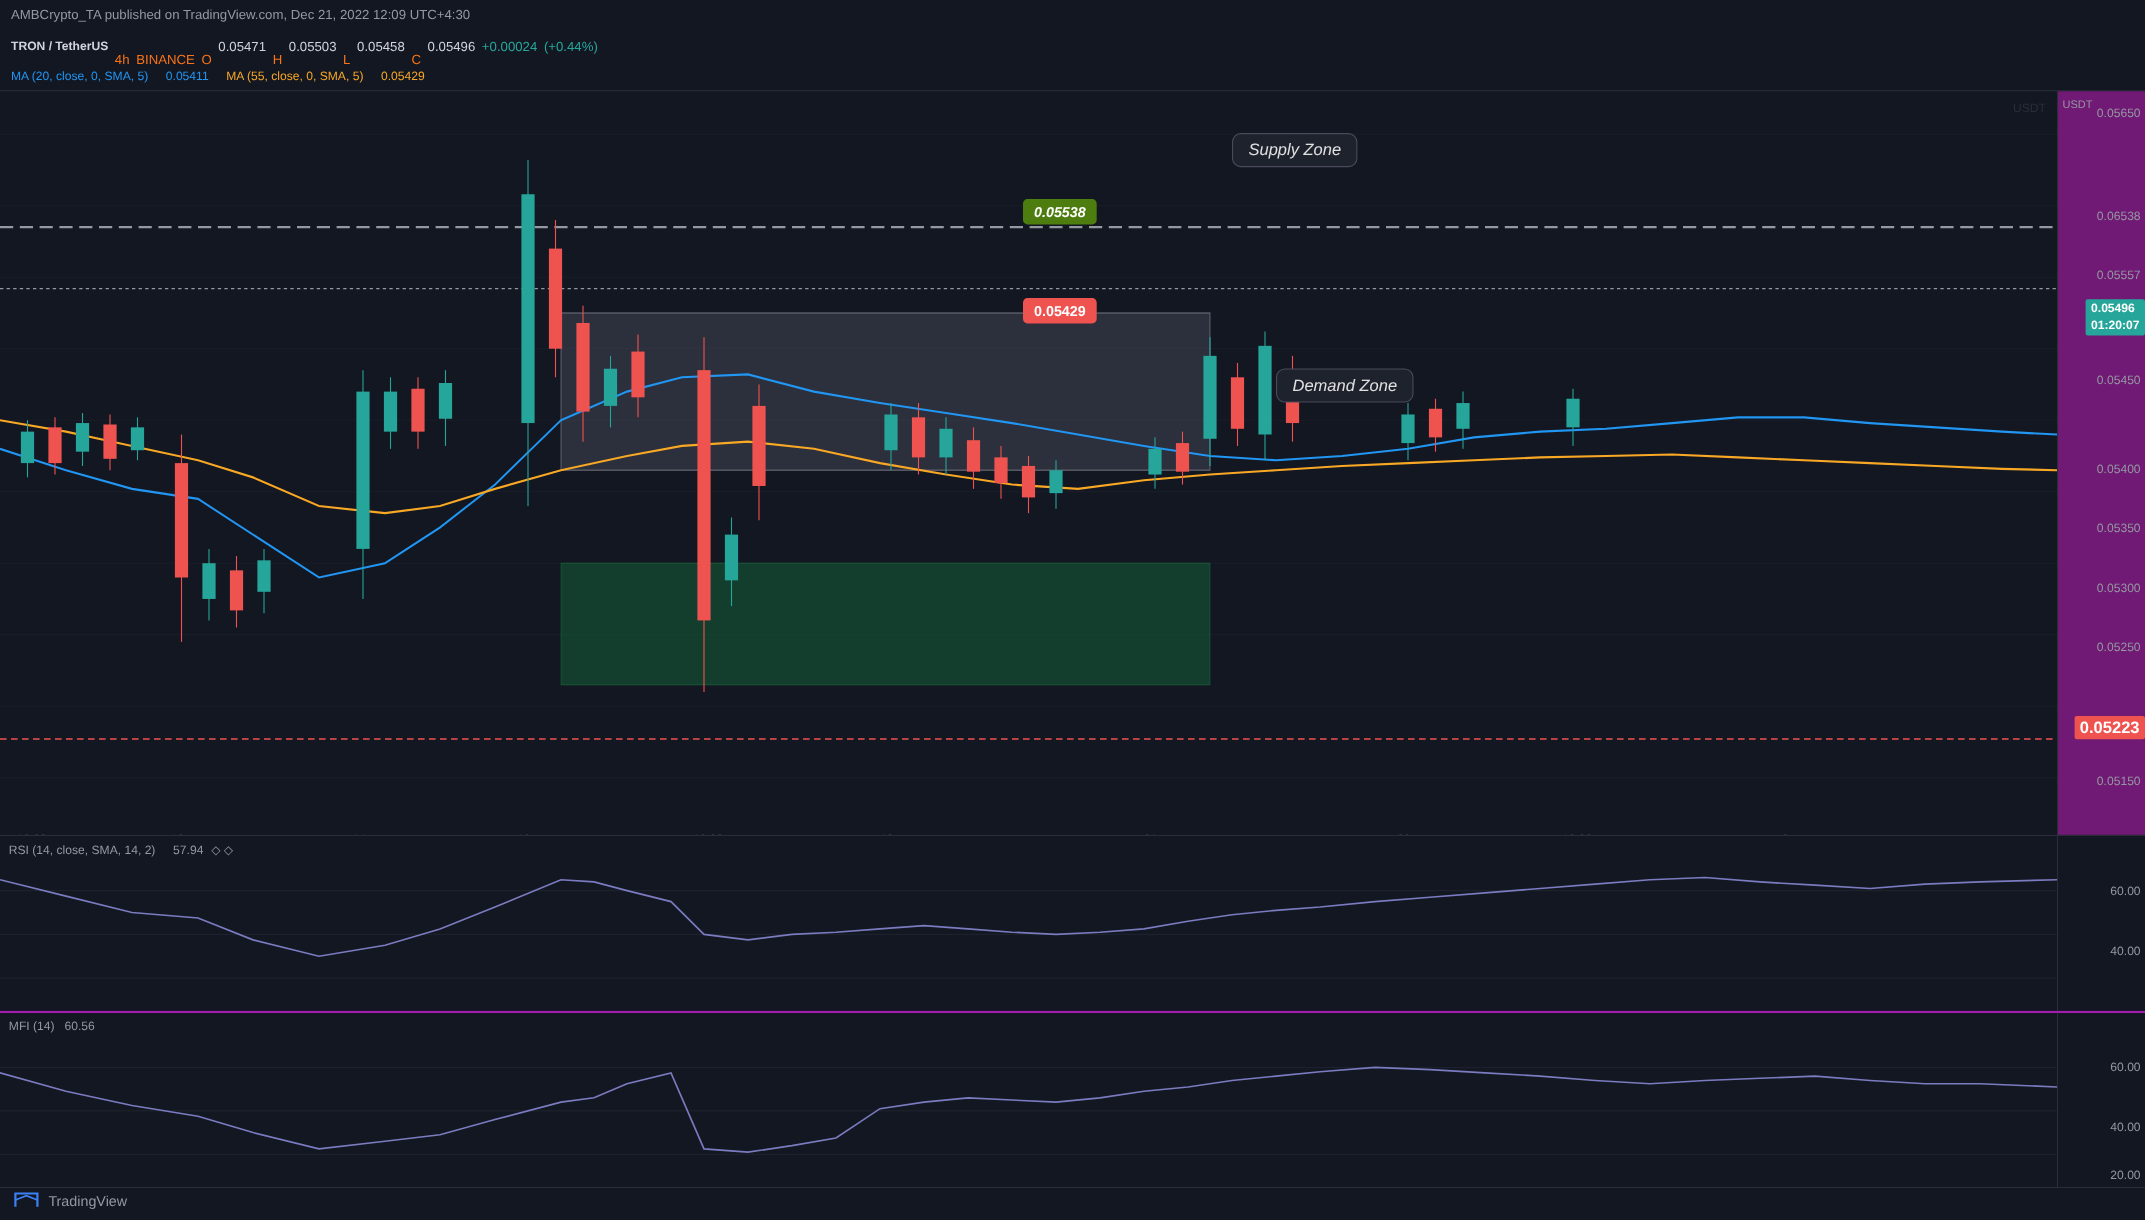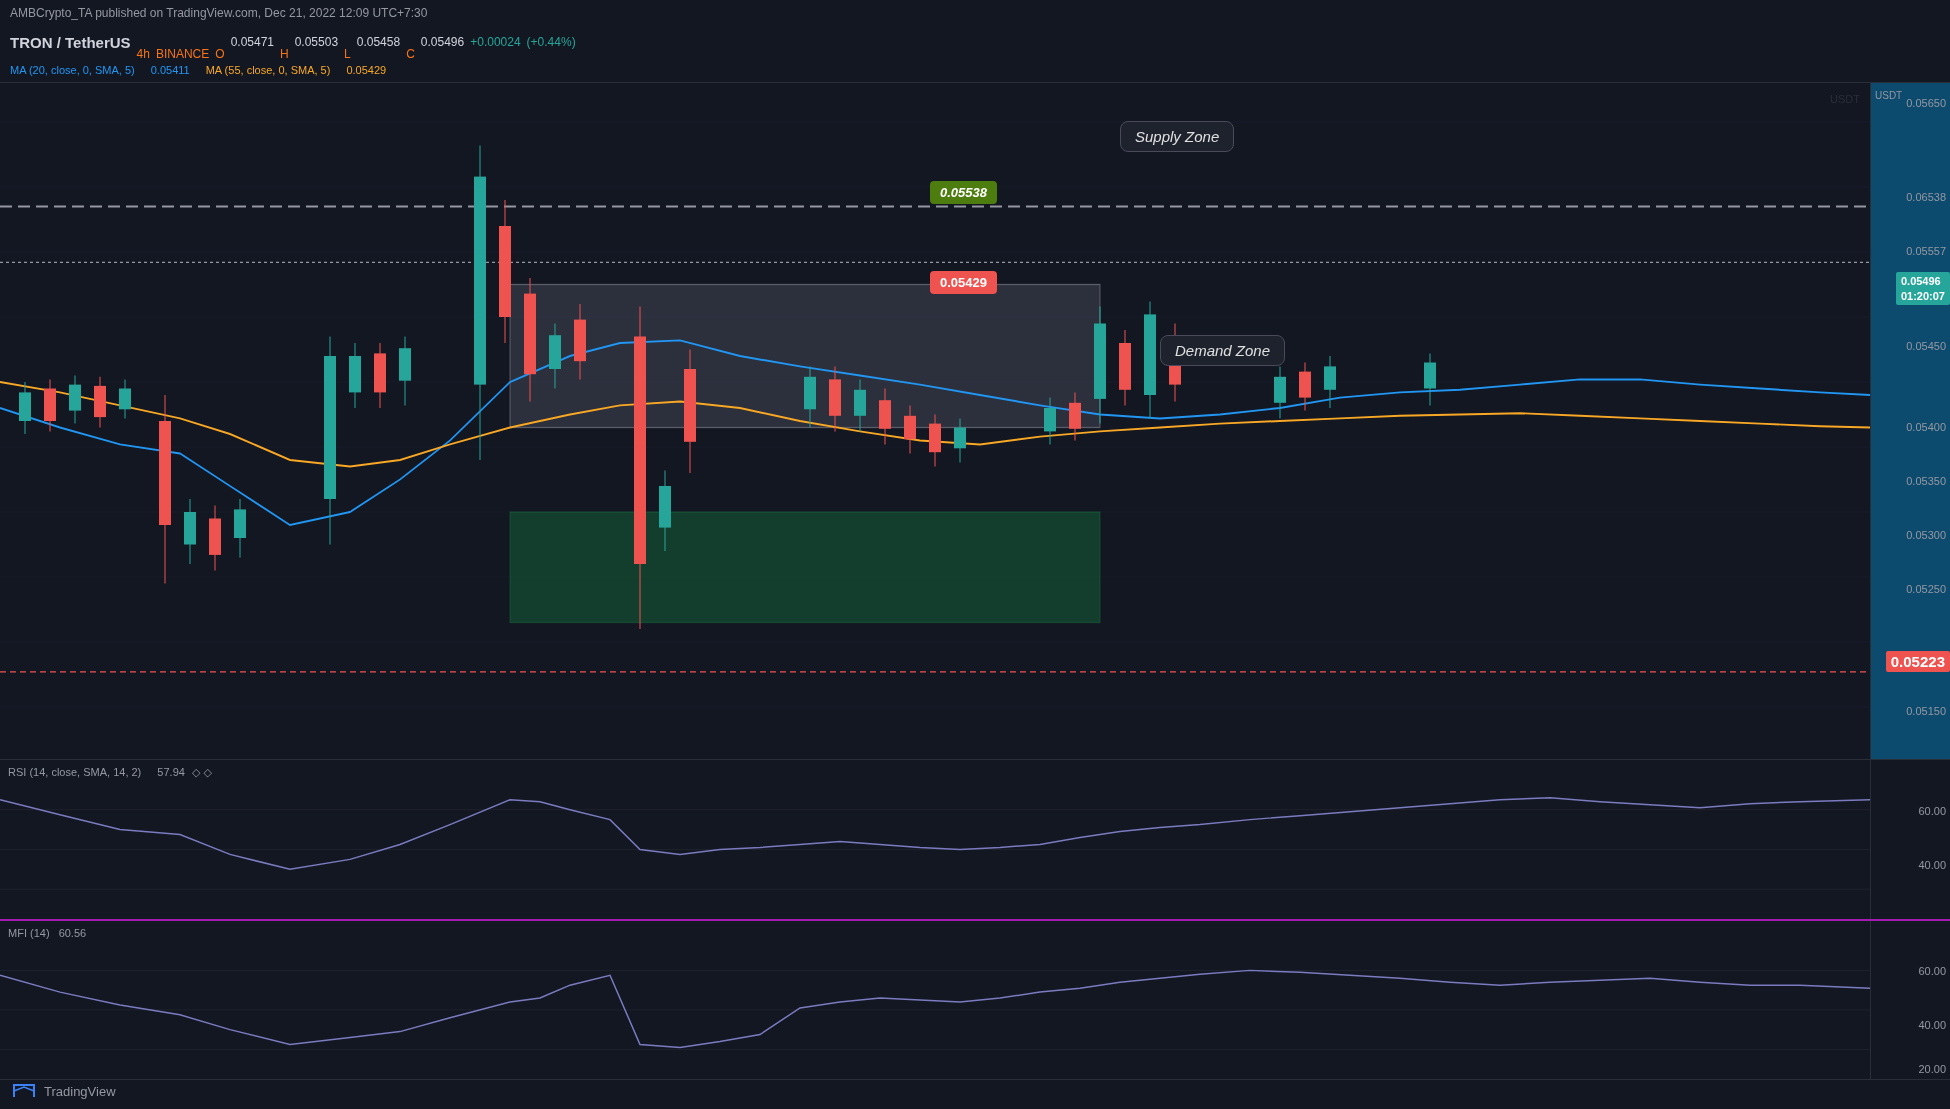--- a/index.html
+++ b/index.html
@@ -36,21 +36,21 @@
 
     .title-row {
       display: flex;
       align-items: center;
       gap: 8px;
       font-size: 12px;
       color: #9598a1;
     }
 
     .pair-name {
-      font-size: 15px;
+      font-size: 11px;
       font-weight: 600;
       color: #d1d4dc;
     }
 
     .ohlc-row {
       display: flex;
       align-items: center;
       gap: 6px;
       font-size: 12px;
     }
@@ -162,21 +162,21 @@
     }
   </style>
 </head>
 <body>
 
 <div class="chart-container">
 
   <div class="top-bar">
     <div class="header-info">
       <div class="title-row">
-        <span>AMBCrypto_TA published on TradingView.com, Dec 21, 2022 12:09 UTC+7:30</span>
+        <span>AMBCrypto_TA published on TradingView.com, Dec 21, 2022 12:09 UTC+4:30</span>
       </div>
       <div class="ohlc-row">
         <span class="pair-name">TRON / TetherUS</span>
         <span class="ohlc-label">4h</span>
         <span class="ohlc-label">BINANCE</span>
         <span class="ohlc-label">O</span>
         <span class="ohlc-val">0.05471</span>
         <span class="ohlc-label">H</span>
         <span class="ohlc-val">0.05503</span>
         <span class="ohlc-label">L</span>
@@ -446,21 +446,21 @@
           <span style="position:absolute; left:470px;">16</span>
           <span style="position:absolute; left:630px;">13:30</span>
           <span style="position:absolute; left:800px;">19</span>
           <span style="position:absolute; left:1040px;">21</span>
           <span style="position:absolute; left:1270px;">23</span>
           <span style="position:absolute; left:1420px;">13:30</span>
           <span style="position:absolute; left:1620px;">2↑</span>
         </div>
       </div>
 
-      <div style="width:80px; background:#0c4a6e; border-left:1px solid #2a2e39; position:relative; font-size:11px; color:#9598a1;">
+      <div style="width:80px; background:#701a75; border-left:1px solid #2a2e39; position:relative; font-size:11px; color:#9598a1;">
 
         <div style="position:absolute; top:2%; right:4px;">0.05650</div>
         <div style="position:absolute; top:16%; right:4px;">0.06538</div>
         <div style="position:absolute; top:24%; right:4px;">0.05557</div>
 
         <div style="position:absolute; top:28%; right:0; background:#26a69a; color:#fff; font-size:11px; font-weight:bold; padding:2px 5px; border-radius:2px; line-height:1.3;">
           <div>0.05496</div>
           <div>01:20:07</div>
         </div>
 

